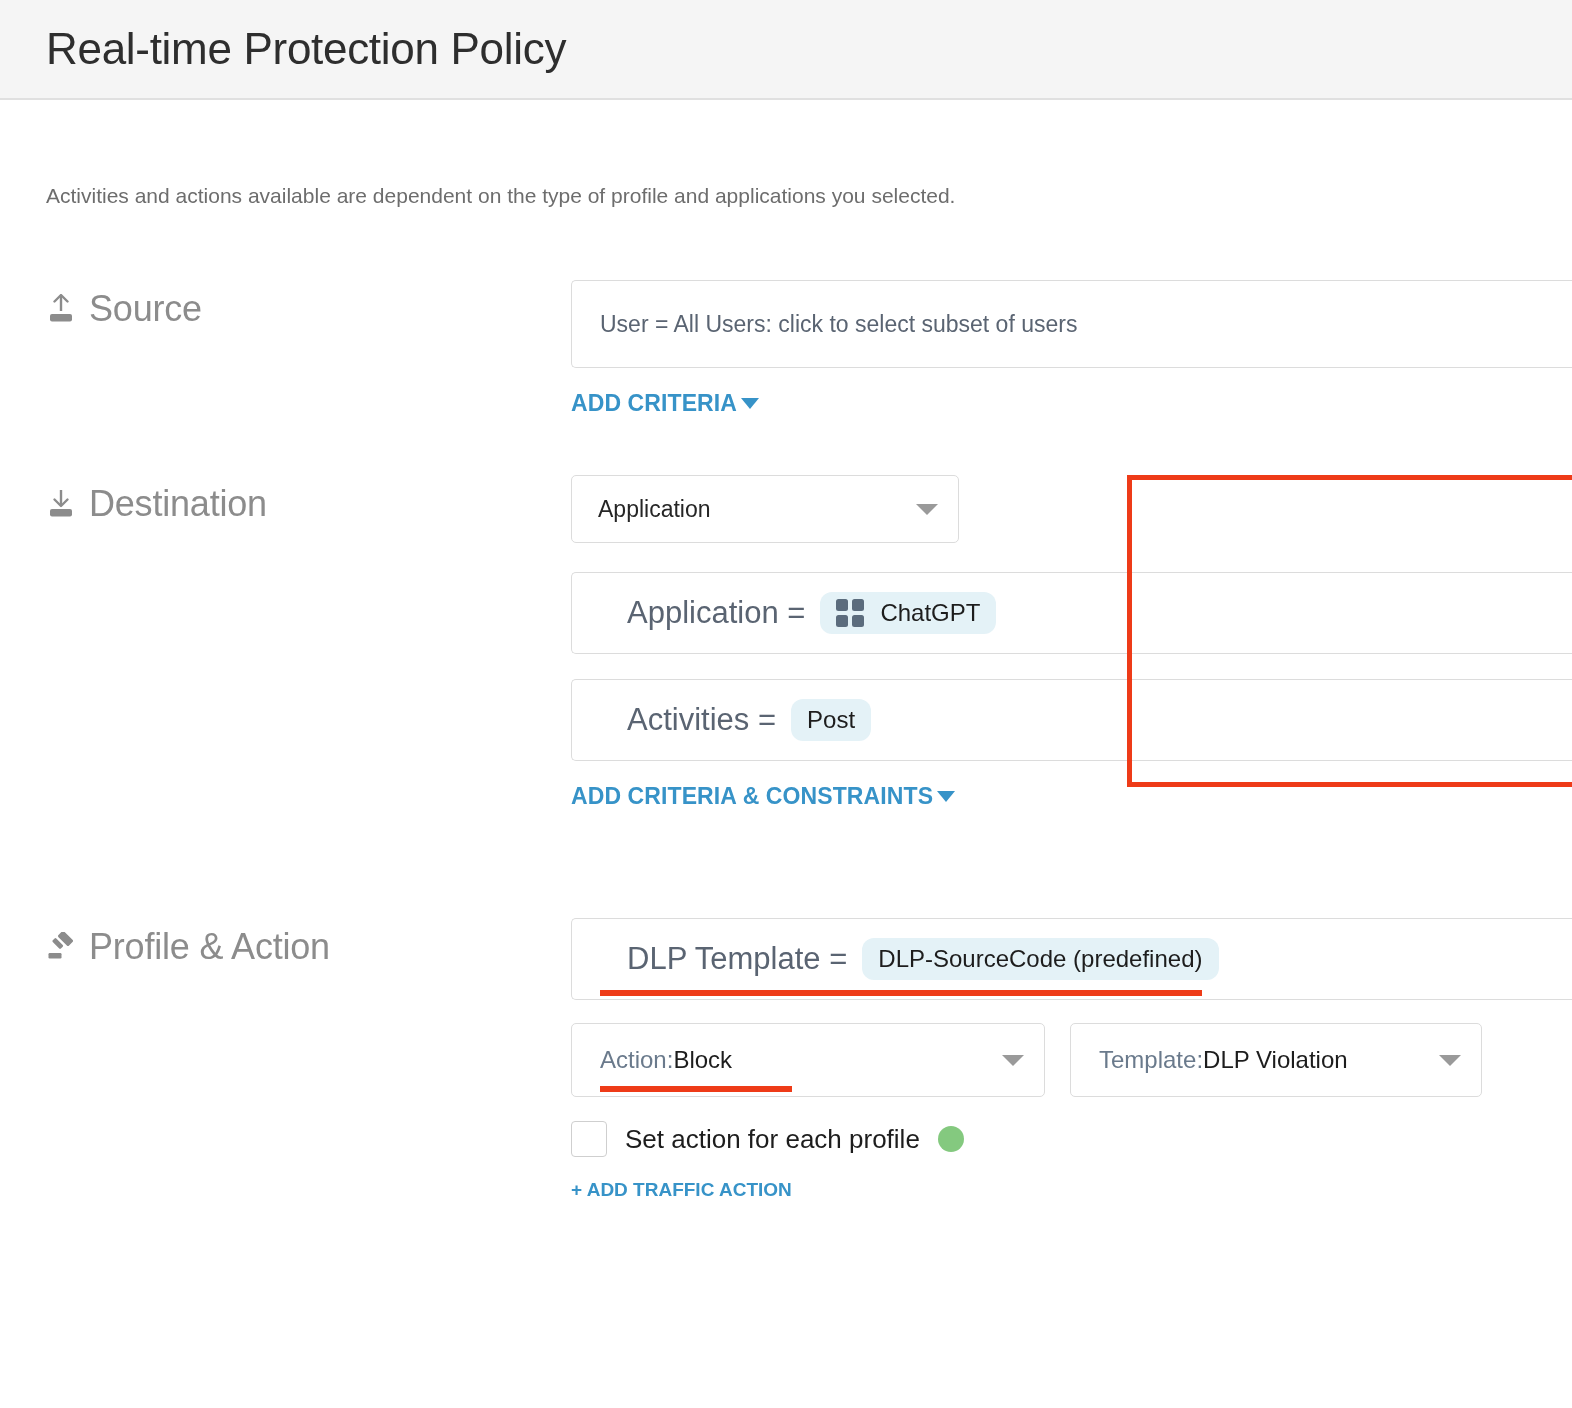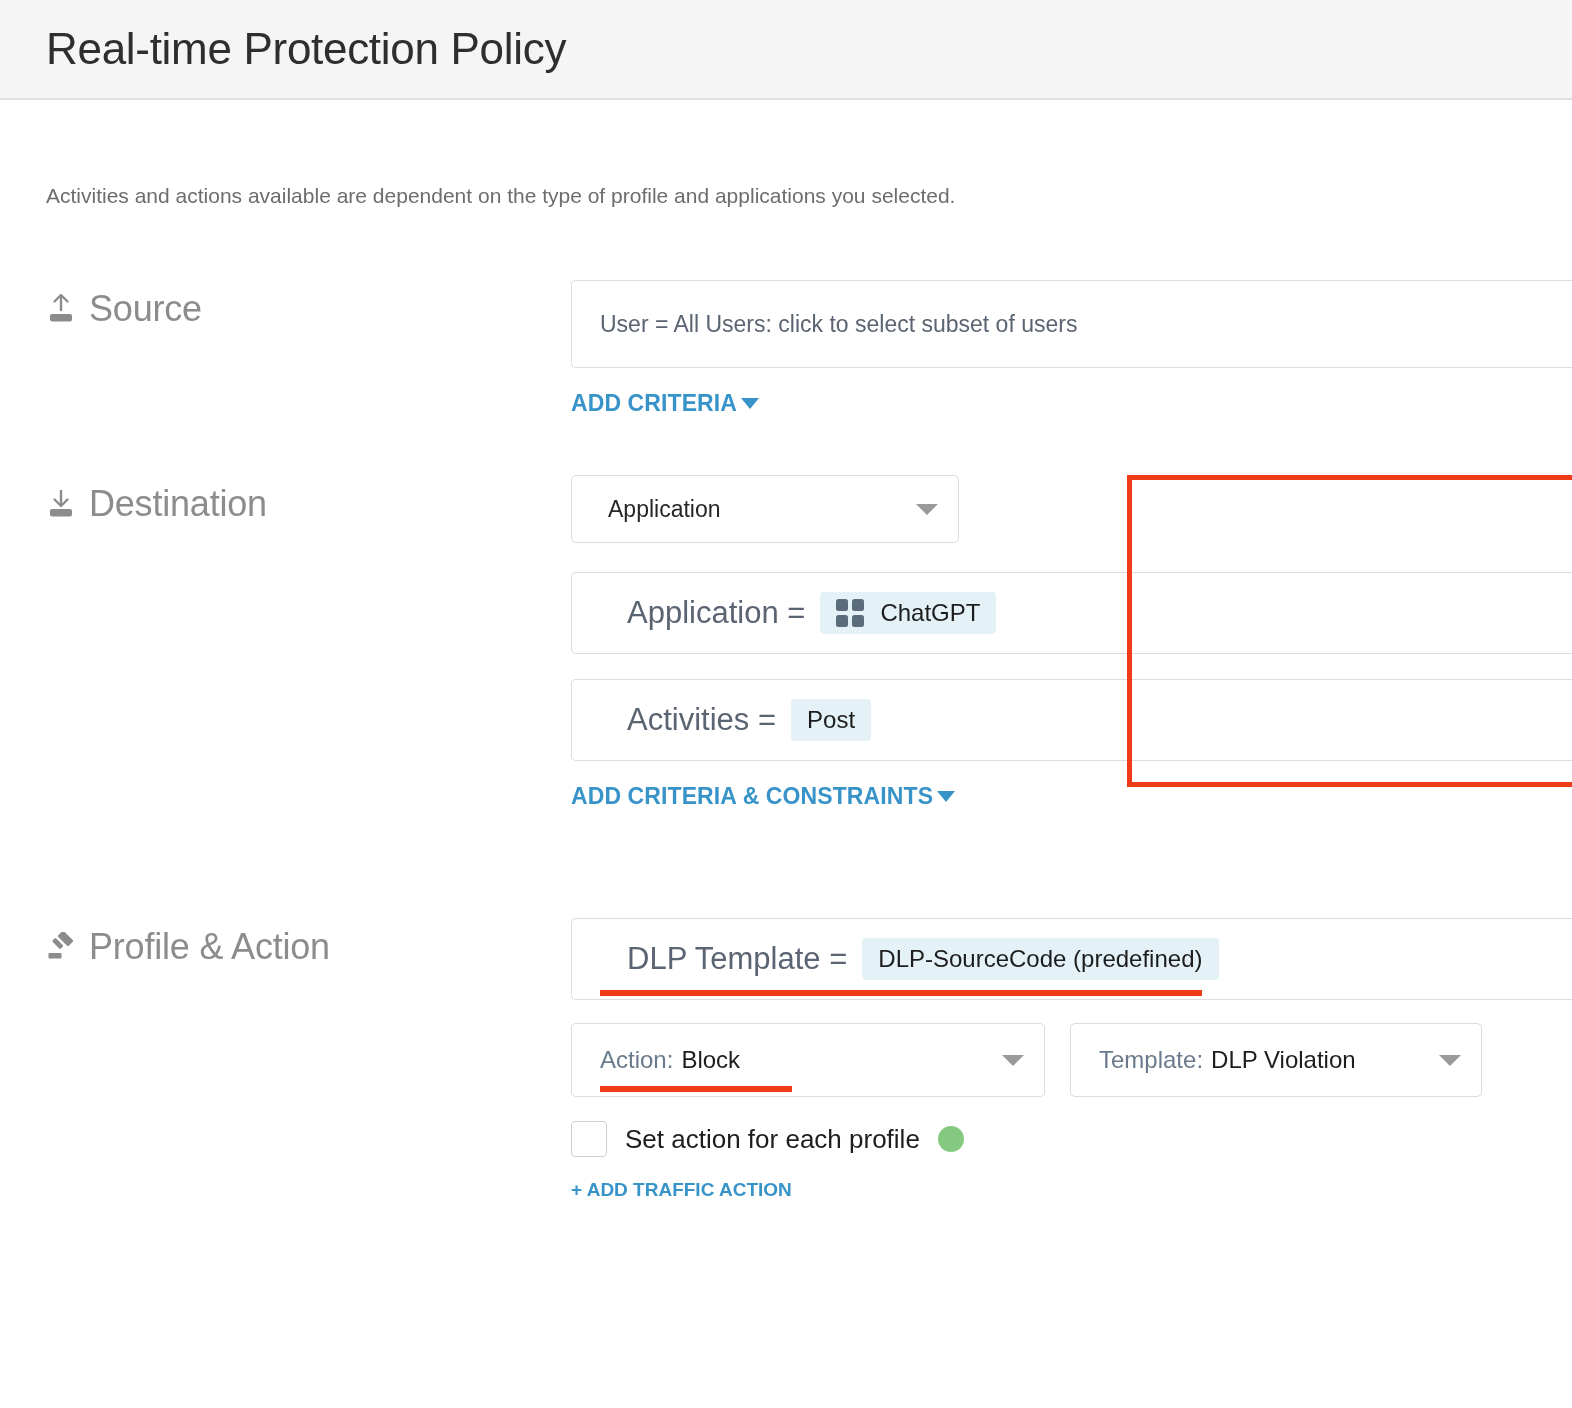--- a/index.html
+++ b/index.html
@@ -131,21 +131,21 @@
   .dest-stack { position: relative; }
 
   .select-box {
     width: 388px;
     height: 68px;
     border: 1px solid #dcdcdc;
     border-radius: 5px;
     background: #fff;
     display: flex;
     align-items: center;
-    padding: 0 20px 0 36px;
+    padding: 0 20px 0 26px;
     justify-content: space-between;
     font-size: 23px;
     color: #262626;
   }
   .select-caret {
     width: 0; height: 0;
     border-left: 11px solid transparent;
     border-right: 11px solid transparent;
     border-top: 11px solid #9a9a9a;
   }
@@ -167,21 +167,21 @@
   .criteria-row.second { margin-top: 25px; }
 
   .criteria-key {
     font-size: 31px;
     color: #5a6472;
     white-space: nowrap;
     margin-left: 27px;
   }
   .chip {
     background: #e4f2f7;
-    border-radius: 4px;
+    border-radius: 12px;
     padding: 7px 16px;
     font-size: 24px;
     color: #1d1d1d;
     display: inline-flex;
     align-items: center;
     gap: 16px;
     white-space: nowrap;
   }
 
   .grid-icon {
@@ -234,21 +234,21 @@
     align-items: center;
     justify-content: space-between;
     padding: 0 20px 0 28px;
     position: relative;
     font-size: 24px;
   }
   .dd-action { width: 474px; }
   .dd-template { width: 412px; }
   .dd-label { color: #6a7a8c; }
   .dd-value { color: #1d1d1d; }
-  .dd-text { display: inline-flex; gap: 8px; align-items: baseline; }
+  .dd-text { display: inline-flex; align-items: baseline; }
   .ul-action { left: 28px; width: 192px; bottom: 4px; }
 
   .checkbox-row {
     margin-top: 24px;
     display: flex;
     align-items: center;
     gap: 18px;
   }
   .checkbox {
     width: 36px;

